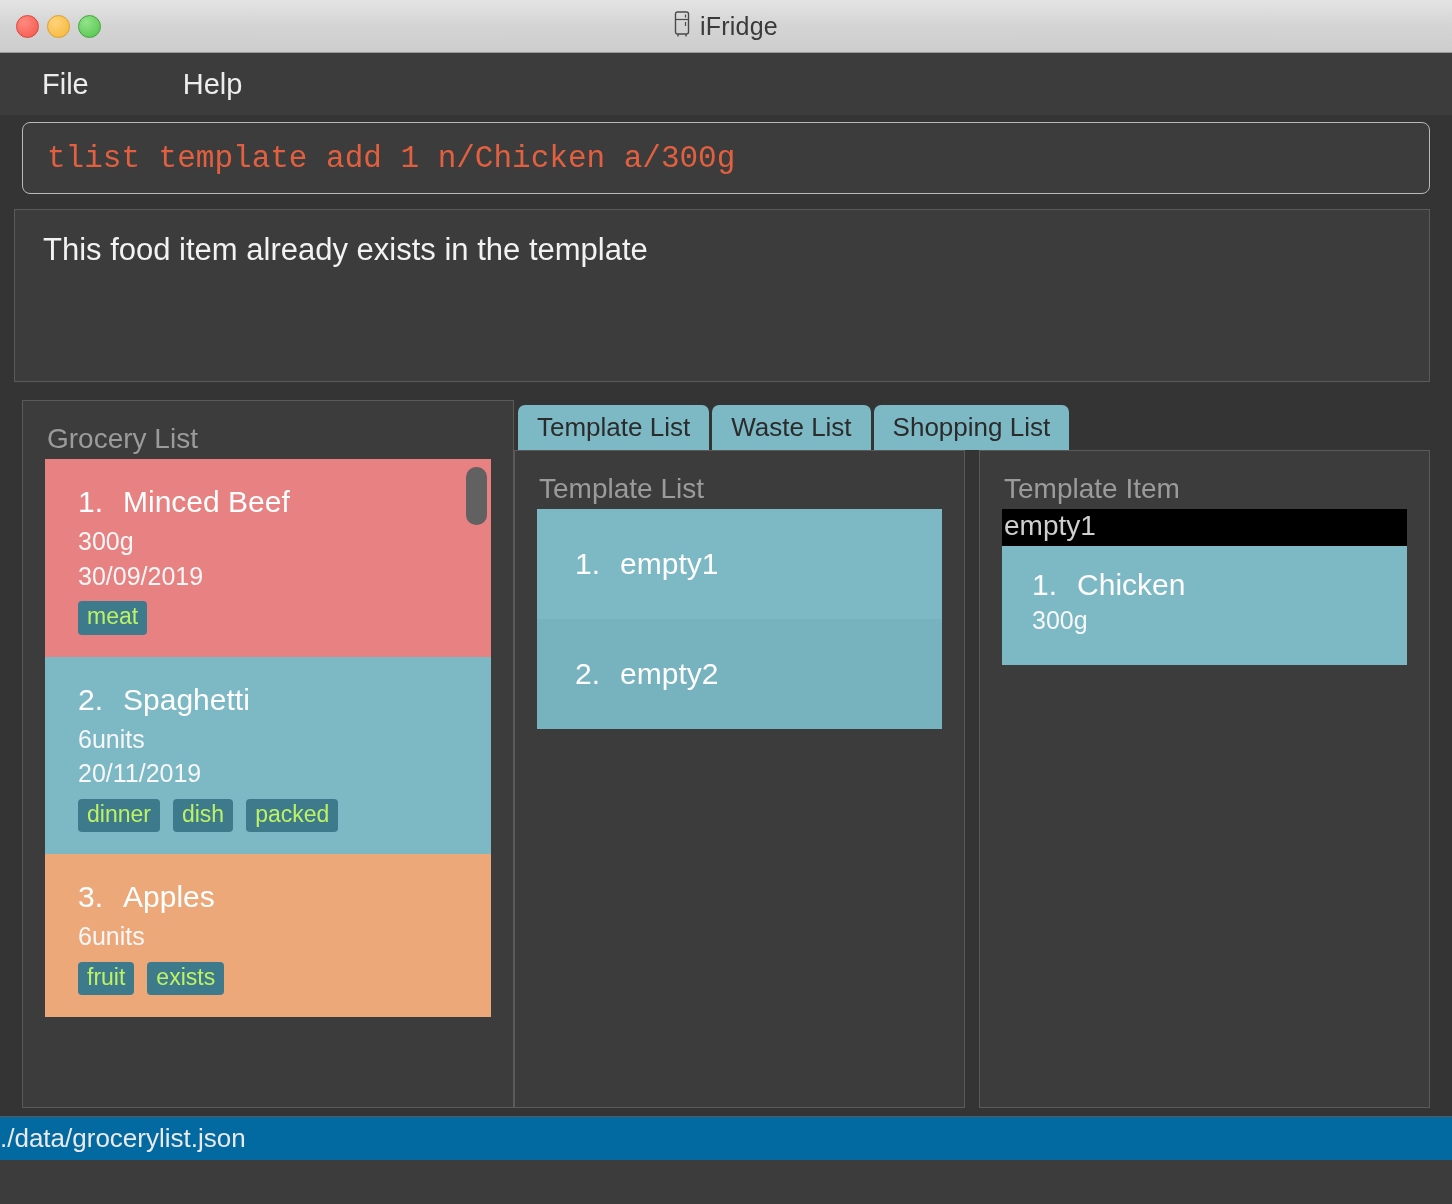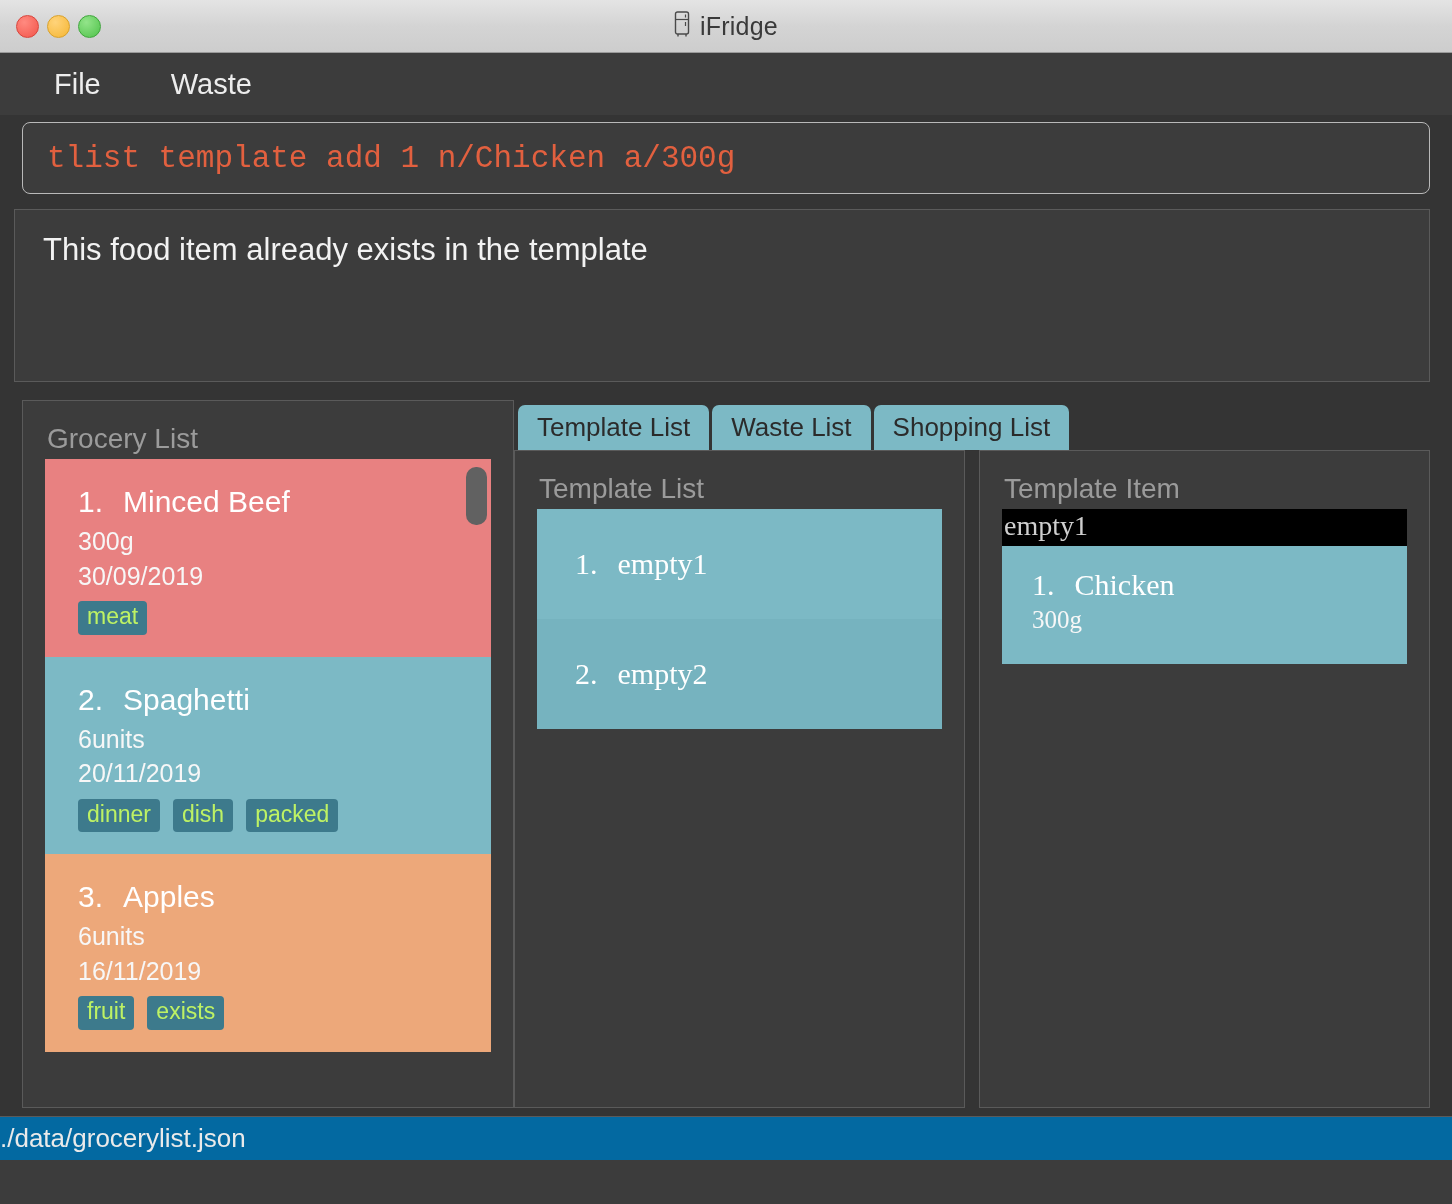--- a/index.html
+++ b/index.html
@@ -65,22 +65,22 @@
     text-align: center;
   }
   .fridge-ico { display: block; }
 
   
   #menubar {
     height: 62px;
     background: #3c3c3c;
     display: flex;
     align-items: center;
-    padding-left: 54px;
-    gap: 70px;
+    padding-left: 42px;
+    gap: 94px;
     box-sizing: border-box;
   }
   .menu-item {
     font-size: 29px;
     color: #ededed;
     cursor: default;
   }
 
   
   #command-region {
@@ -243,21 +243,20 @@
     flex: 1 1 0;
     position: relative;
   }
   .inner-list {
     position: absolute;
     left: 22px;
     right: 22px;
     top: 58px;
     bottom: 8px;
     overflow: hidden;
-    font-family: Liberation Serif, serif;
   }
   .tcard {
     background: #7cb9c5;
     box-sizing: border-box;
     padding: 38px 0 38px 38px;
   }
   .tcard.alt { background: #76b3bf; }
   .tcard-title {
     font-size: 30px;
     color: #ffffff;
@@ -323,21 +322,21 @@
           <line x1="4" y1="23" x2="4" y2="25.5" stroke="#4a4a4a" stroke-width="1.4"></line>
           <line x1="12" y1="23" x2="12" y2="25.5" stroke="#4a4a4a" stroke-width="1.4"></line>
         </svg>
       </span>
       <span id="title-text">iFridge</span>
     </div>
   </div>
 
   <div id="menubar">
     <span class="menu-item">File</span>
-    <span class="menu-item">Waste</span>
+    <span class="menu-item">Help</span>
   </div>
 
   <div id="command-region">
     <div id="command-box">
       <span id="command-text">tlist template add 1 n/Chicken a/300g</span>
     </div>
   </div>
 
   <div id="result-region">
     <div id="result-box">
@@ -376,21 +375,20 @@
             <span class="tag">packed</span>
           </div>
         </div>
 
         <div class="card orange">
           <div class="card-title">
             <span class="card-index">3.</span>
             <span>Apples</span>
           </div>
           <div class="card-line">6units</div>
-          <div class="card-line">16/11/2019</div>
           <div class="tag-row">
             <span class="tag">fruit</span>
             <span class="tag">exists</span>
           </div>
         </div>
 
       </div>
       <div id="grocery-scrollbar"></div>
     </div>
 

